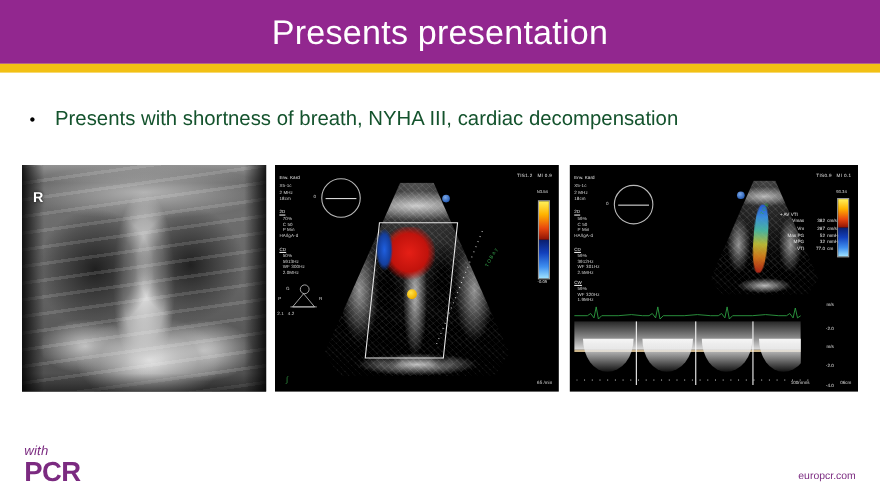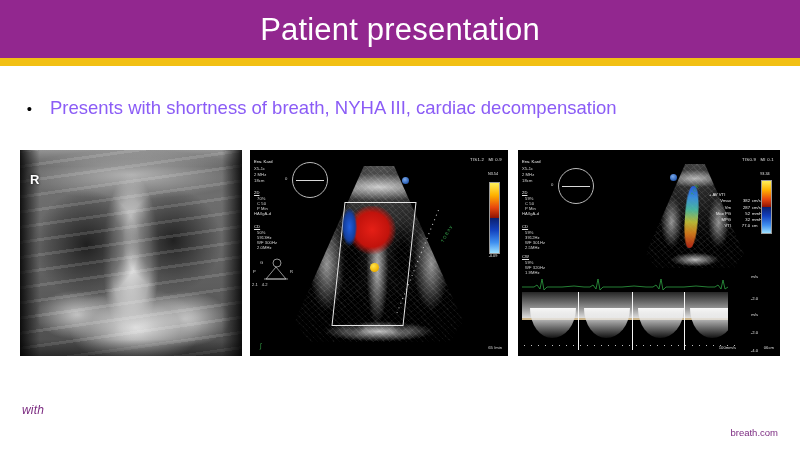--- a/index.html
+++ b/index.html
@@ -49,21 +49,21 @@
   .bullet-mark {
     width: 32px;
     text-align: right;
     padding-right: 18px;
     color: #000000;
     font-size: 15px;
     line-height: 1;
     flex: none;
   }
   .bullet-text {
-    color: #8b5cf6;
+    color: #14532d;
     font-size: 18.5px;
     line-height: 1.25;
     white-space: nowrap;
   }
   
   #figure-strip {
     position: absolute;
     left: 0; top: 150px;
     width: 800px; height: 206px;
   }
@@ -407,21 +407,21 @@
     position: absolute;
     right: 22px; top: 427px;
     color: #7B2A80;
     font-size: 9.5px;
   }
 </style>
 </head>
 <body>
 
 <div id="title-bar">
-  <div id="title-text">Patient presentation</div>
+  <div id="title-text">Presents presentation</div>
 </div>
 <div id="title-rule"></div>
 
 <div id="bullet-list">
   <div class="bullet-row">
     <div class="bullet-mark">•</div>
     <div class="bullet-text">Presents with shortness of breath, NYHA III, cardiac decompensation</div>
   </div>
 </div>
 
@@ -592,14 +592,15 @@
     </div>
 
     <div class="time-axis"></div>
     <div class="sweep-label">100mm/s</div>
     <div class="depth-label">06cm</div>
   </div>
 </div>
 
 <div id="logo">
   <div id="logo-euro">with</div>
+  <div id="logo-pcr">PCR</div>
 </div>
-<div id="footer-url">breath.com</div>
+<div id="footer-url">europcr.com</div>
 
 </body></html>

